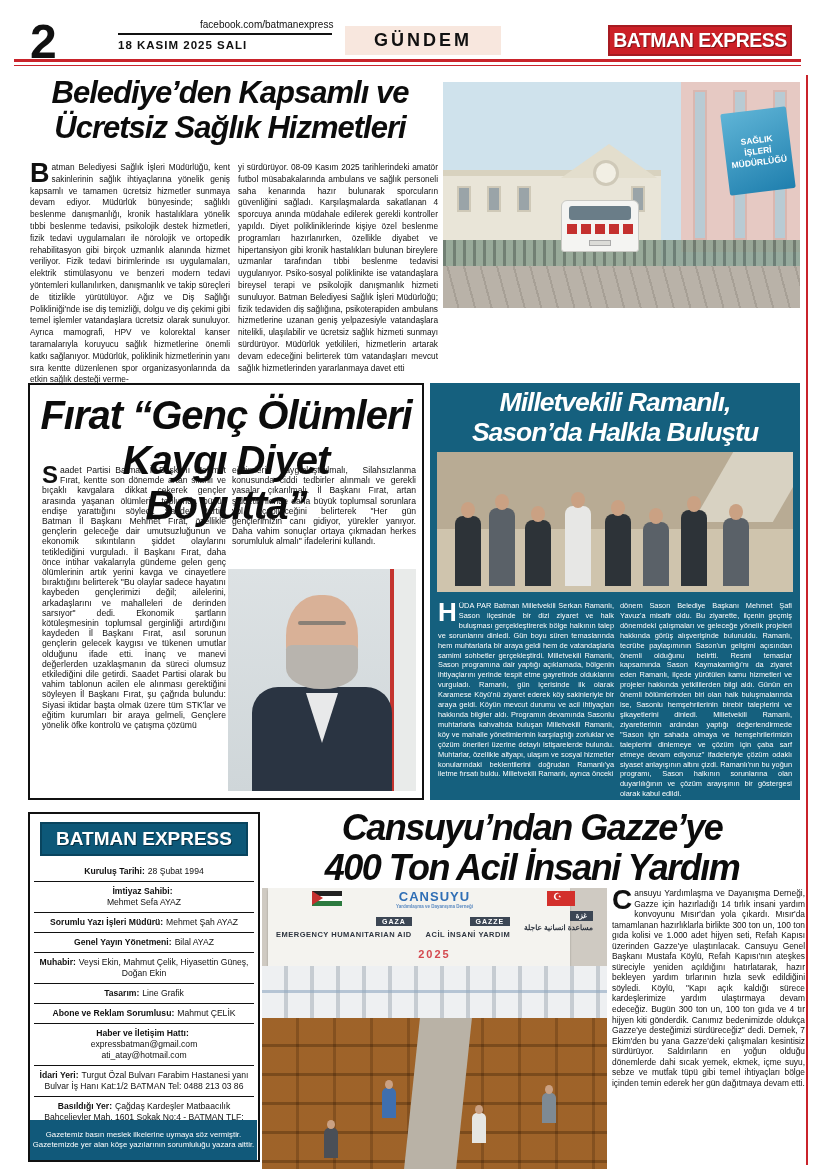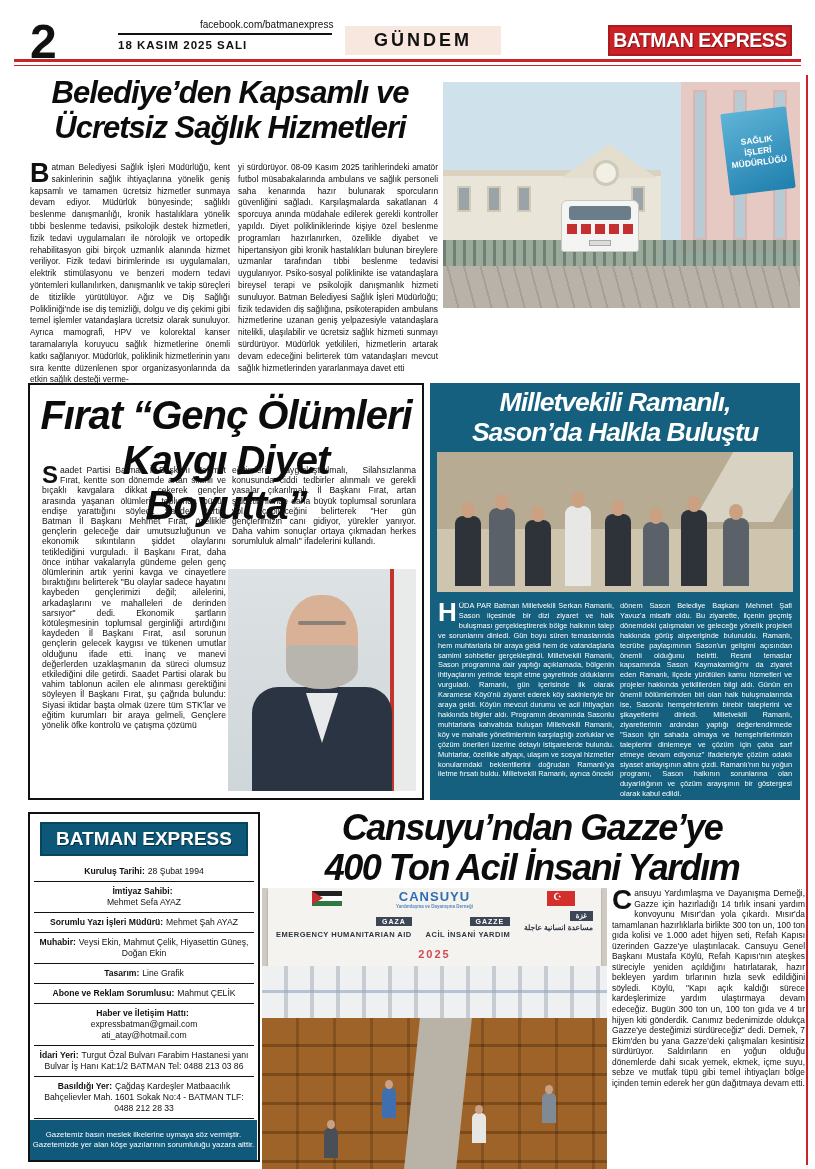--- a/index.html
+++ b/index.html
@@ -88,21 +88,21 @@
   .mh-row:last-child { border-bottom:none; font-weight:bold; }
   .mh-footer { position:absolute; left:0; bottom:0; width:227px; height:40px; background:#11597a; color:#fff;
                display:flex; flex-direction:column; align-items:center; justify-content:center; font-size:7.8px; line-height:10px; text-align:center; }
 
   
   .a4-title { position:absolute; left:262px; top:808px; width:540px; font-size:36px; letter-spacing:-1.5px; }
   .a4-col { position:absolute; left:612px; top:888px; width:193px; height:256px; font-size:8.4px; line-height:10.55px; text-align:justify; color:#111; }
   .a4-col .dropcap { font-size:28px; line-height:23px; }
 
   .photo4 { position:absolute; left:262px; top:888px; width:345px; height:281px; background:#cfcac2; overflow:hidden; }
-  .p4-banner { position:absolute; left:6px; top:0; width:333px; height:78px; background:#f4f3ef; box-shadow:0 2px 2px rgba(0,0,0,.25); }
+  .p4-banner { position:absolute; left:6px; top:0; width:302px; height:78px; background:#f4f3ef; box-shadow:0 2px 2px rgba(0,0,0,.25); }
   .p4-flags { position:absolute; left:0; top:3px; width:333px; height:16px; }
   .flag-ps { position:absolute; left:44px; top:0; width:30px; height:15px;
              background:linear-gradient(180deg,#222 0 33%,#fff 33% 66%,#2c7a3f 66% 100%); }
   .flag-ps::before { content:""; position:absolute; left:0; top:0; border-top:7.5px solid transparent; border-bottom:7.5px solid transparent; border-left:11px solid #c4302f; }
   .flag-tr { position:absolute; right:26px; top:0; width:28px; height:15px; background:#d3302c; }
   .flag-tr::before { content:"☪"; position:absolute; left:6px; top:0px; color:#fff; font-size:10px; }
   .p4-cansuyu { position:absolute; left:0; top:1px; width:333px; text-align:center; color:#2f6eb5; font-weight:bold; font-size:13px; letter-spacing:1px; }
   .p4-cansuyu small { display:block; font-size:4.5px; color:#5a89c0; letter-spacing:0; }
   .p4-row2 { position:absolute; left:0; top:22px; width:333px; display:flex; justify-content:space-between; padding:0 8px; }
   .p4-cell { text-align:right; color:#333a47; font-weight:bold; }
@@ -218,20 +218,21 @@
 
   <div class="mh-box">
     <div class="mh-logo">BATMAN EXPRESS</div>
     <div class="mh-rows">
       <div class="mh-row"><b>Kuruluş Tarihi:</b><span>28 Şubat 1994</span></div>
       <div class="mh-row">
           <b class="stack">İmtiyaz Sahibi:</b>
           <span class="stack">Mehmet Sefa AYAZ</span>
         </div>
       <div class="mh-row"><b>Sorumlu Yazı İşleri Müdürü:</b><span>Mehmet Şah AYAZ</span></div>
+      <div class="mh-row"><b>Genel Yayın Yönetmeni:</b><span>Bilal AYAZ</span></div>
       <div class="mh-row"><b>Muhabir:</b><span>Veysi Ekin, Mahmut Çelik, Hiyasettin Güneş, Doğan Ekin</span></div>
       <div class="mh-row"><b>Tasarım:</b><span>Line Grafik</span></div>
       <div class="mh-row"><b>Abone ve Reklam Sorumlusu:</b><span>Mahmut ÇELİK</span></div>
       <div class="mh-row">
           <b class="stack">Haber ve İletişim Hattı:</b>
           <span class="stack pre">expressbatman@gmail.com
 ati_atay@hotmail.com</span>
         </div>
       <div class="mh-row"><b>İdari Yeri:</b><span>Turgut Özal Bulvarı Farabim Hastanesi yanı Bulvar İş Hanı Kat:1/2 BATMAN Tel: 0488 213 03 86</span></div>
       <div class="mh-row"><b>Basıldığı Yer:</b><span>Çağdaş Kardeşler Matbaacılık Bahçelievler Mah. 1601 Sokak No:4  -  BATMAN TLF: 0488 212 28 33</span></div>

